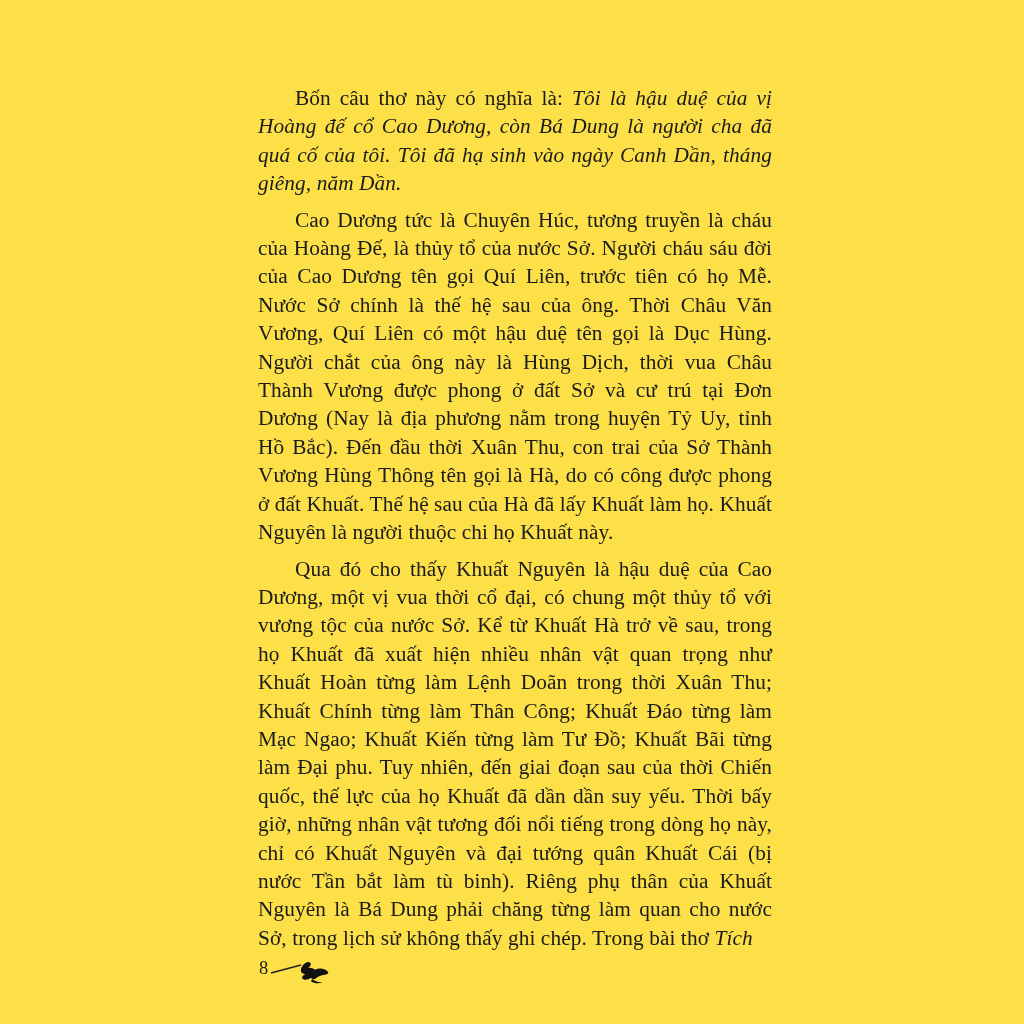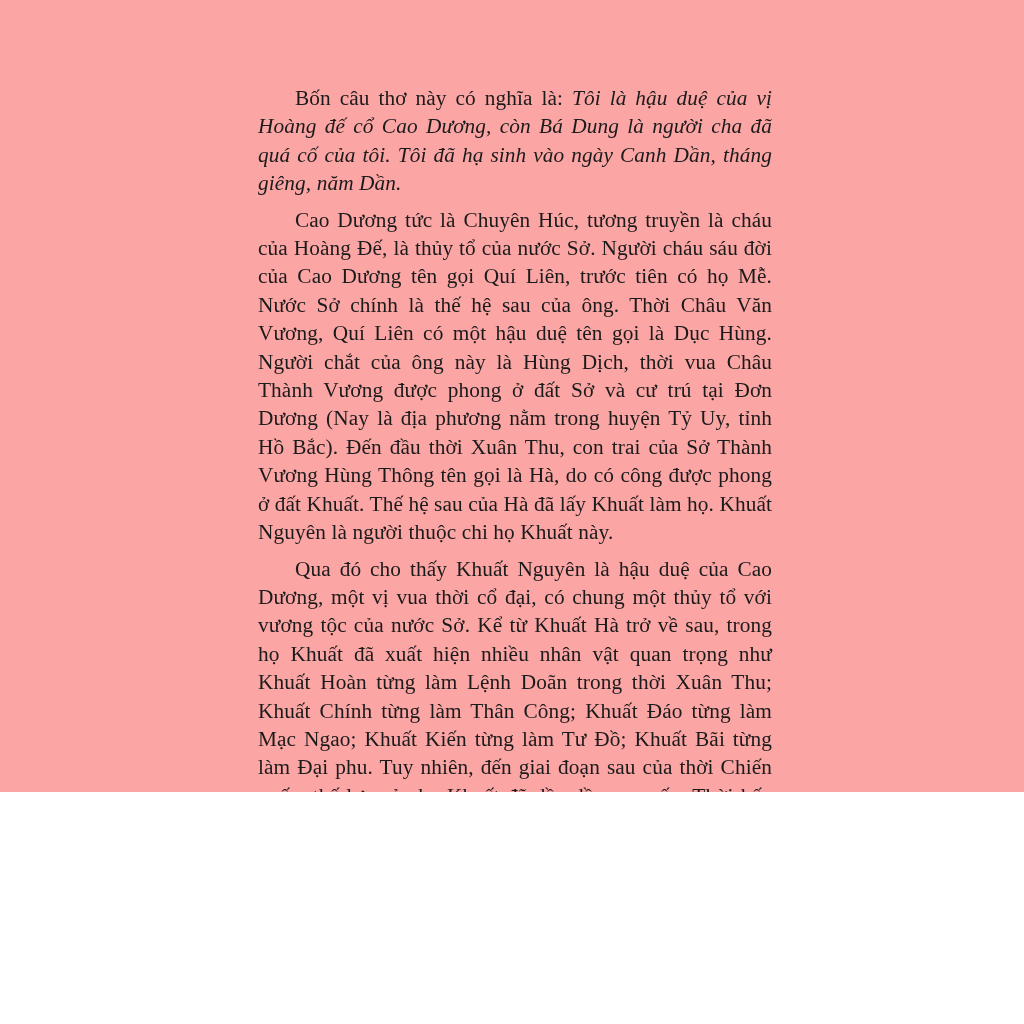--- a/index.html
+++ b/index.html
@@ -3,22 +3,22 @@
 <meta charset="utf-8">
 <style>
   html, body {
     margin: 0;
     padding: 0;
     background: #ffffff;
   }
   .page {
     position: relative;
     width: 1024px;
-    height: 792px;
-    background: #fca5a5;
+    height: 1024px;
+    background: #fde047;
     overflow: hidden;
     font-family: "Liberation Serif", serif;
   }
   .text-block {
     position: absolute;
     left: 258px;
     top: 84px;
     width: 514px;
     text-align: justify;
     font-size: 21.3px;

